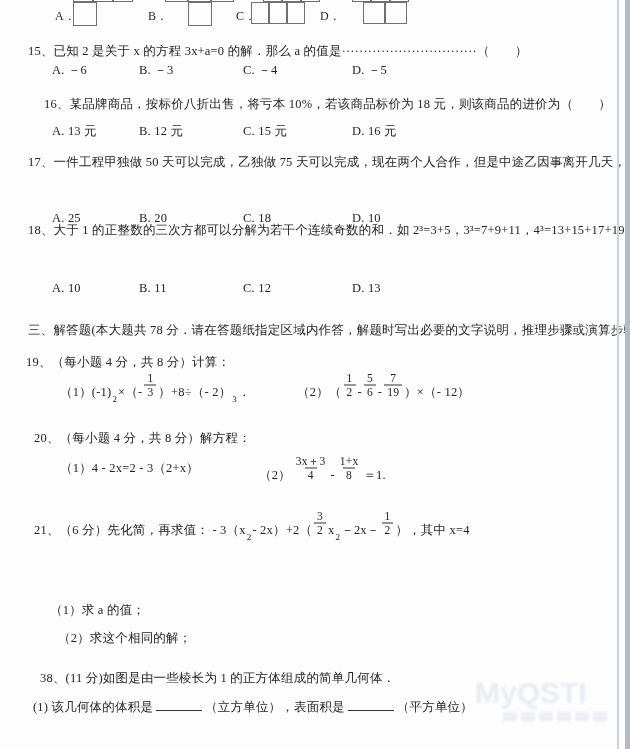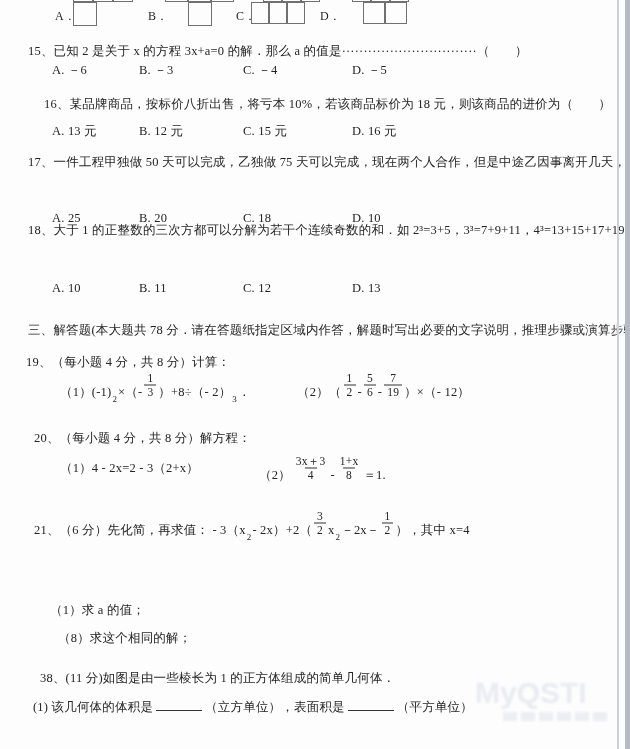--- a/index.html
+++ b/index.html
@@ -141,21 +141,21 @@
 
   <div class="line mline" style="left:34px;top:523px">21、（6 分）先化简，再求值： - 3（x<sup>2</sup> - 2x）+2（<span class="frac">
         <span class="num">3</span>
         <span class="den">2</span>
       </span>x<sup>2</sup>－2x－<span class="frac">
         <span class="num">1</span>
         <span class="den">2</span>
       </span>），其中 x=4</div>
 
   <div class="line" style="left:50px;top:603px">（1）求 a 的值；</div>
-  <div class="line" style="left:58px;top:631px">（8）求这个相同的解；</div>
+  <div class="line" style="left:58px;top:631px">（2）求这个相同的解；</div>
 
   <div class="line" style="left:40px;top:671px">38、(11 分)如图是由一些棱长为 1 的正方体组成的简单几何体．</div>
   <div class="line" style="left:33px;top:698px">(1)  该几何体的体积是<span class="blank"></span>（立方单位），表面积是<span class="blank"></span>（平方单位）</div>
 
   <div class="watermark">
     <div class="wm-main">MyQSTI</div>
     <div class="wm-sub">
       <i></i>
         <i></i>
         <i></i>

